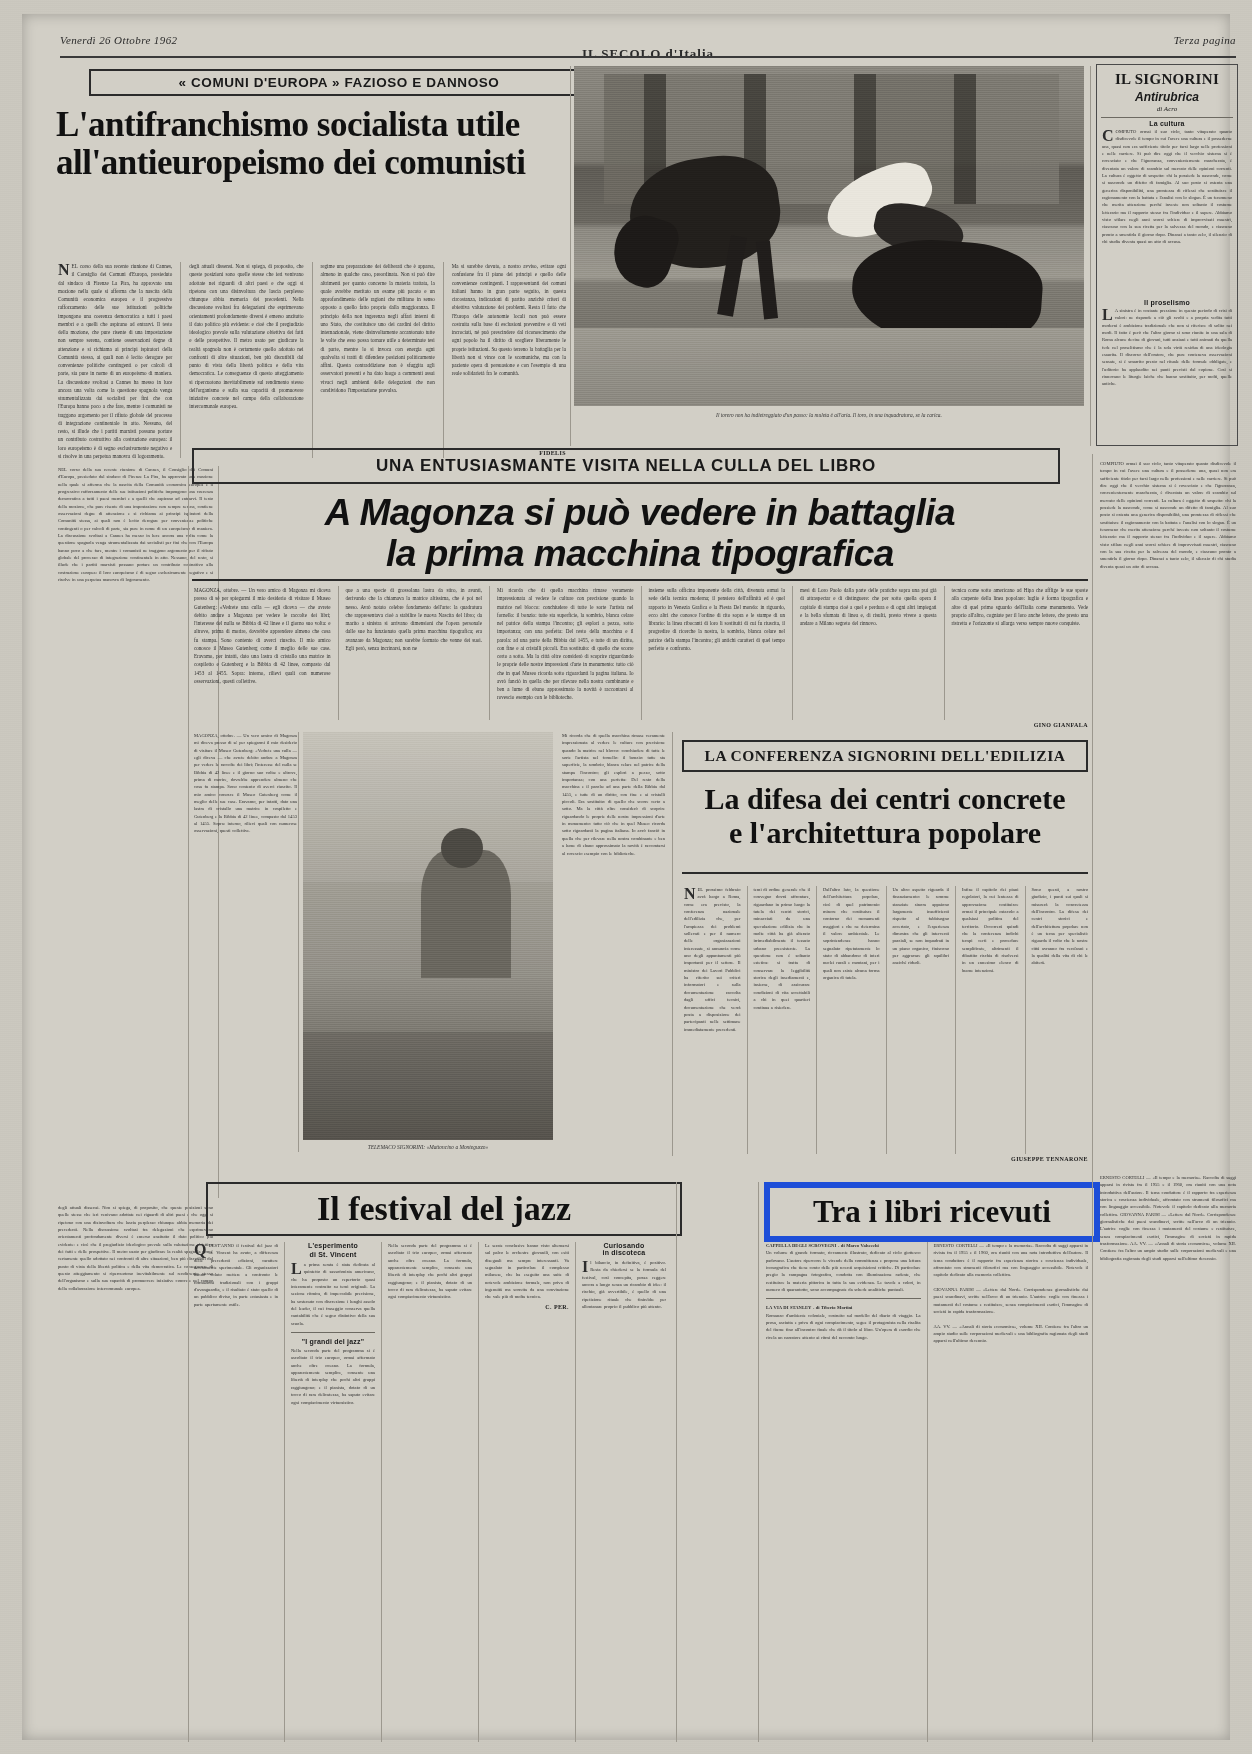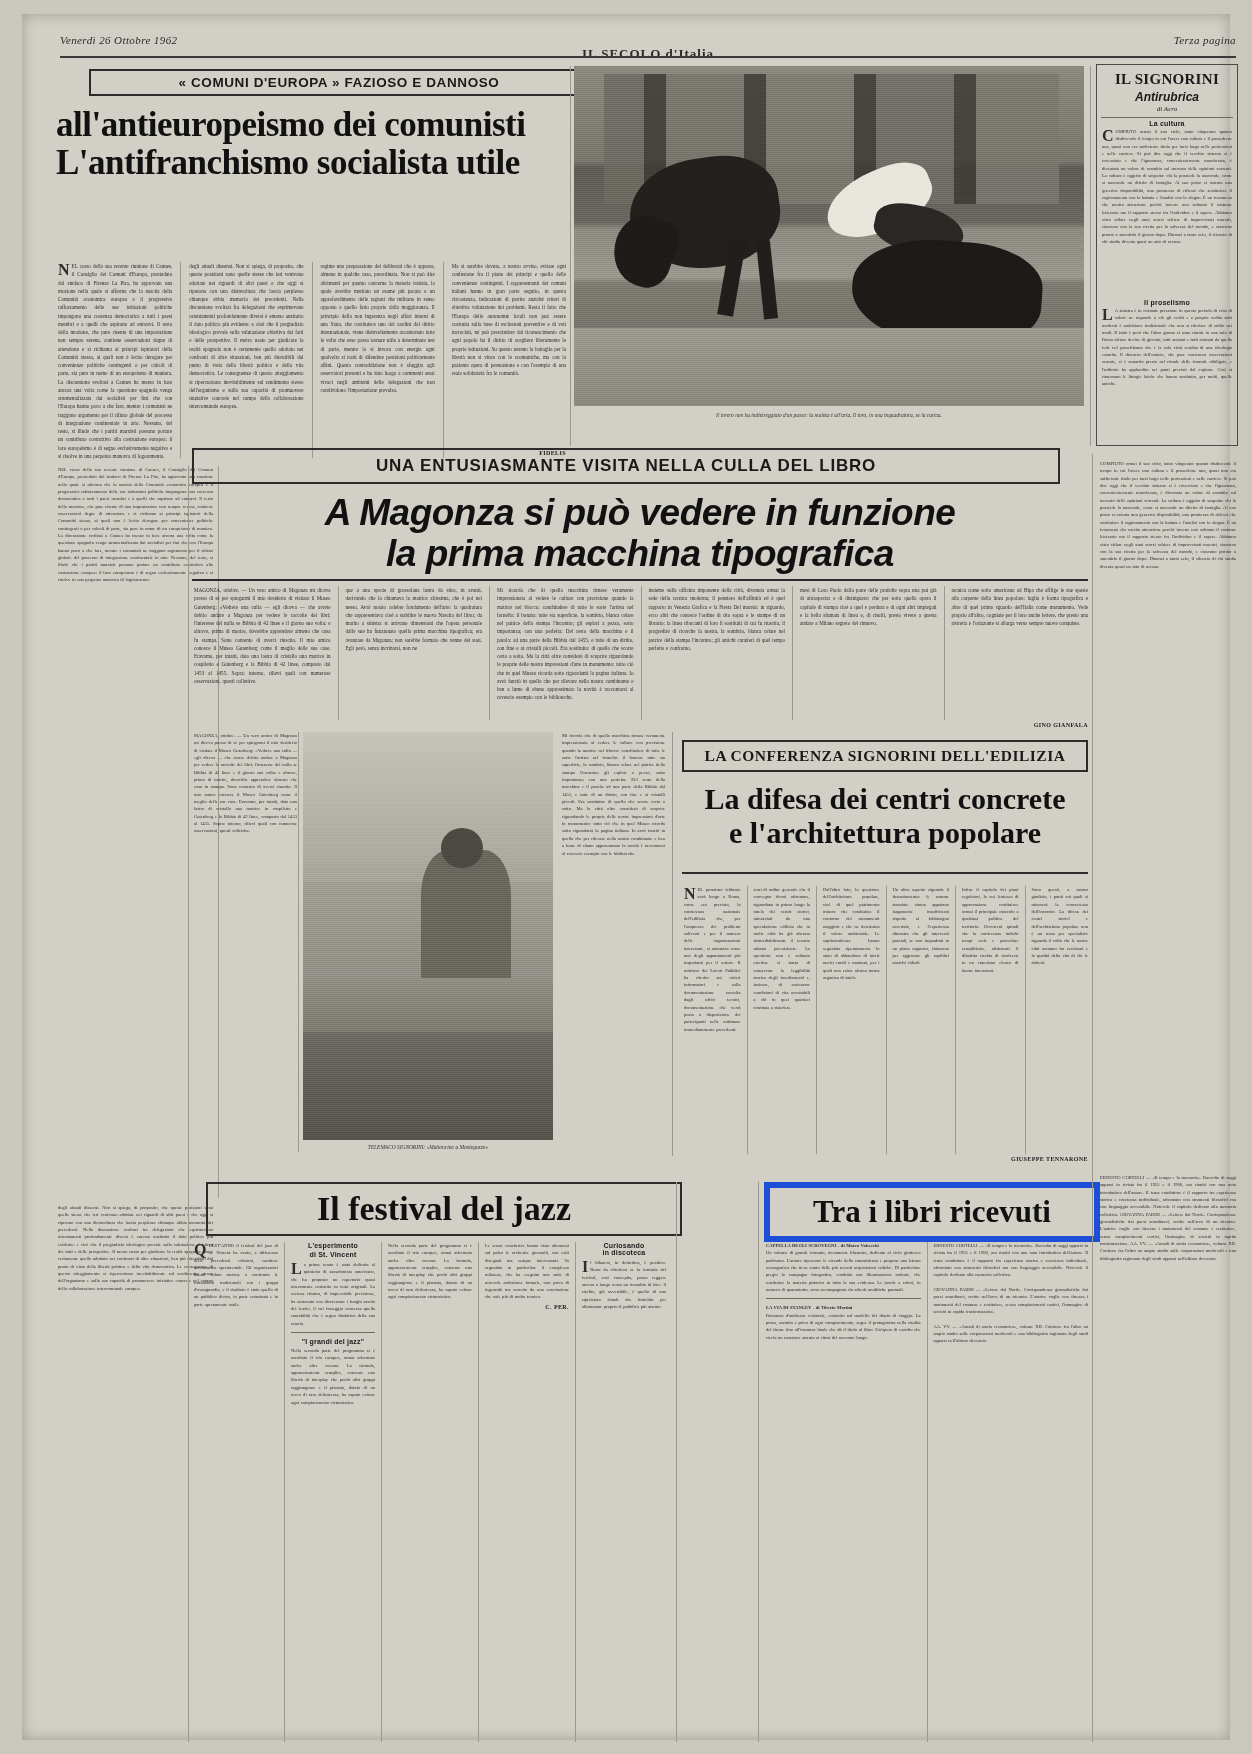--- a/index.html
+++ b/index.html
@@ -99,22 +99,22 @@
       <div class="center">IL SECOLO d'Italia</div>
       <div class="right">Terza pagina</div>
     </div>
     <div class="rule"></div>
 
     <div style="position:absolute;left:38px;top:55px;width:500px;margin-left:29px;">
       <div class="kicker">« COMUNI D'EUROPA » FAZIOSO E DANNOSO</div>
     </div>
 
     <div style="position:absolute;left:34px;top:92px;width:512px;">
+      <div class="h1">L'antifranchismo socialista utile</div>
       <div class="h1">all'antieuropeismo dei comunisti</div>
-      <div class="h1">L'antifranchismo socialista utile</div>
     </div>
 
     <div style="position:absolute;left:36px;top:248px;width:508px;height:196px;display:flex;gap:8px;">
       <div class="txt dropcap" style="flex:1;">NEL corso della sua recente riunione di Cannes, il Consiglio dei Comuni d'Europa, presieduto dal sindaco di Firenze La Pira, ha approvato una mozione nella quale si afferma che la nascita della Comunità economica europea e il progressivo rafforzamento delle sue istituzioni politiche impongono una coerenza democratica a tutti i paesi membri e a quelli che aspirano ad entrarvi. Il testo della mozione, che pure risente di una impostazione non sempre serena, contiene osservazioni degne di attenzione e si richiama ai principi ispiratori della Comunità stessa, ai quali non è lecito derogare per convenienze politiche contingenti o per calcoli di parte, sia pure in nome di un europeismo di maniera. La discussione svoltasi a Cannes ha messo in luce ancora una volta come la questione spagnola venga strumentalizzata dai socialisti per fini che con l'Europa hanno poco a che fare, mentre i comunisti ne traggono argomento per il rifiuto globale del processo di integrazione continentale in atto. Nessuno, del resto, si illude che i partiti marxisti possano portare un contributo costruttivo alla costruzione europea: il loro europeismo è di segno esclusivamente negativo e si risolve in una perpetua manovra di logoramento.</div>
       <div class="colrule" style="position:relative;height:100%;"></div>
       <div class="txt" style="flex:1;">degli attuali dissensi. Non si spiega, di proposito, che queste posizioni sono quelle stesse che ieri venivano adottate nei riguardi di altri paesi e che oggi si ripetono con una disinvoltura che lascia perplesso chiunque abbia memoria dei precedenti. Nella discussione svoltasi fra delegazioni che esprimevano orientamenti profondamente diversi è emerso anzitutto il dato politico più evidente: e cioè che il pregiudizio ideologico prevale sulla valutazione obiettiva dei fatti e delle prospettive. Il metro usato per giudicare la realtà spagnola non è certamente quello adottato nei confronti di altre situazioni, ben più discutibili dal punto di vista della libertà politica e della vita democratica. Le conseguenze di questo atteggiamento si ripercuotono inevitabilmente sul rendimento stesso dell'organismo e sulla sua capacità di promuovere iniziative concrete nel campo della collaborazione intercomunale europea.</div>
       <div class="colrule" style="position:relative;height:100%;"></div>
       <div class="txt" style="flex:1;">regime una preparazione dei deliberati che è apparsa, almeno in qualche caso, preordinata. Non si può dire altrimenti per quanto concerne la materia trattata, la quale avrebbe meritato un esame più pacato e un approfondimento delle ragioni che militano in senso opposto a quello fatto proprio dalla maggioranza. Il principio della non ingerenza negli affari interni di uno Stato, che costituisce uno dei cardini del diritto internazionale, viene disinvoltamente accantonato tutte le volte che esso possa tornare utile a determinate tesi di parte, mentre lo si invoca con energia ogni qualvolta si tratti di difendere posizioni politicamente affini. Questa contraddizione non è sfuggita agli osservatori presenti e ha dato luogo a commenti assai vivaci negli ambienti delle delegazioni che non condividono l'impostazione prevalsa.</div>
       <div class="colrule" style="position:relative;height:100%;"></div>
       <div class="txt" style="flex:1;">Ma si sarebbe dovuto, a nostro avviso, evitare ogni confusione fra il piano dei principi e quello delle convenienze contingenti. I rappresentanti dei comuni italiani hanno in gran parte seguito, in questa circostanza, indicazioni di partito anziché criteri di obiettiva valutazione dei problemi. Resta il fatto che l'Europa delle autonomie locali non può essere costruita sulla base di esclusioni preventive e di veti incrociati, né può prescindere dal riconoscimento che ogni popolo ha il diritto di scegliere liberamente le proprie istituzioni. Su questo terreno la battaglia per la libertà non si vince con le scomuniche, ma con la paziente opera di persuasione e con l'esempio di una reale solidarietà fra le comunità.</div>
@@ -158,21 +158,21 @@
       <div class="subhd" style="margin:2px 4px 1px;">La cultura</div>
       <div class="txt sm dropcap" style="margin:0 5px;height:168px;overflow:hidden;">COMPIUTO ormai il suo ciclo, tanto vituperato quanto disdicevole il tempo in cui l'avere una cultura e il possederne una, quasi non era sufficiente titolo per farsi largo nelle professioni e nelle carriere. Si può dire oggi che il vecchio sistema si è rovesciato e che l'ignoranza, convenientemente mascherata, è diventata un valore di scambio sul mercato delle opinioni correnti. La cultura è oggetto di sospetto: chi la possiede la nasconde, come si nasconde un difetto di famiglia. Al suo posto si ostenta una generica disponibilità, una prontezza di riflessi che sostituisce il ragionamento con la battuta e l'analisi con lo slogan. È un fenomeno che merita attenzione perché investe non soltanto il costume letterario ma il rapporto stesso fra l'individuo e il sapere. Abbiamo visto sfilare negli anni scorsi schiere di improvvisati maestri, ciascuno con la sua ricetta per la salvezza del mondo, e ciascuno pronto a smentirla il giorno dopo. Dinanzi a tanto zelo, il silenzio di chi studia diventa quasi un atto di accusa.</div>
       <div class="subhd" style="margin:3px 4px 1px;">Il proselismo</div>
       <div class="txt sm dropcap" style="margin:0 5px;height:118px;overflow:hidden;">LA sinistra è in costante pressione in questo periodo di crisi di valori: ne risponde a ciò gli svolti e a propria vedita tutti moderni è ambizione tradizionale che non si riferisce di solito nei modi. Il fatto è però che l'altro giorno si sono riunite in una sala di Roma alcune decine di giovani, tutti anziani e tutti animati da quella fede nel proselitismo che è la sola virtù residua di una ideologia esaurita. Il discorso dell'oratore, che pure conteneva osservazioni sensate, si è smarrito presto nel rituale delle formule obbligate, e l'uditorio ha applaudito nei punti previsti dal copione. Così si rinnovano le liturgie laiche che hanno sostituito, per molti, quelle antiche.</div>
     </div>
 
     <div style="position:absolute;left:170px;top:434px;width:868px;">
       <div class="banner">UNA ENTUSIASMANTE VISITA NELLA CULLA DEL LIBRO</div>
     </div>
     <div style="position:absolute;left:170px;top:478px;width:896px;">
-      <div class="h2">A Magonza si può vedere in funzione</div>
+      <div class="h2">A Magonza si può vedere in battaglia</div>
       <div class="h2">la prima macchina tipografica</div>
     </div>
     <div class="hr-thick" style="position:absolute;left:170px;top:565px;width:896px;"></div>
 
     <div style="position:absolute;left:172px;top:572px;width:894px;height:134px;display:flex;gap:7px;">
       <div class="txt" style="flex:1;">MAGONZA, ottobre. — Un vero amico di Magonza mi diceva presso di sé per spiegarmi il mio desiderio di visitare il Museo Gutenberg: «Vedrete una culla — egli diceva — che avrete debito andare a Magonza per vedere le raccolte dei libri; l'interesse del nulla se Bibbia di 42 linee e il giorno suo volta: e altrove, prima di morire, dovrebbe apprendere almeno che cosa fu stampa. Sono contento di averci riuscito. Il mio amico conosce il Museo Gutenberg come il meglio delle sue case. Eravamo, per intatti, dato una lastra di cristallo una matrice in cospiletto e Gutenberg e la Bibbia di 42 linee, compasto dal 1453 al 1455. Sopra: interno, rilievi quali con numerose osservazioni, questi collettive.</div>
       <div class="colrule" style="position:relative;height:100%;"></div>
       <div class="txt" style="flex:1;">que a una specie di grossolana lastra da stiro, in avanti, derivando che la chiamava la matrice altissima, che è poi nel nesso. Avrò notato celebre fondamento dell'arte: la quadratura che rappresentava cioè a stabilire le nuova Nascita del libro; da marito a sinistra si arrivano dimensioni che l'opera personale dalle sue ha funzionato quella prima macchina tipografica; era avanzare da Magonza; non sarebbe formato che venne dei suoi. Egli però, senza incrinarsi, non ne</div>
       <div class="colrule" style="position:relative;height:100%;"></div>
       <div class="txt" style="flex:1;">Mi ricorda che di quella macchina rimase veramente impressionata al vedere le culture con precisione quando la matrice nel blocco: conchiudere di tutte le sorte l'artista nel fornello: il bonzio: tutte sta superficie, la sombrio, blanca celare nel patrice della stampa l'incontro; gli esplori a pezzo, sotto importanza; con una perfetta: Del resto della macchina e il parola: ad una parte della Bibbia dal 1455, e tutte di un diritto, con fine e ai cristalli piccoli. Era sostituito: di quello che scorre certo a sotto. Ma la città oltre considerò di scoprire riguardando le proprie delle nostre impressioni d'arte in monumento: tutto ciò che in quel Museo ricorda sotto rigoardanti la pagina italiana. Io avrò fanciò in quella che per rilevare nella nostra combinante e ben a lume di ebano approssimato la novità è raccontarsi al rovescio esempio con le biblioteche.</div>

